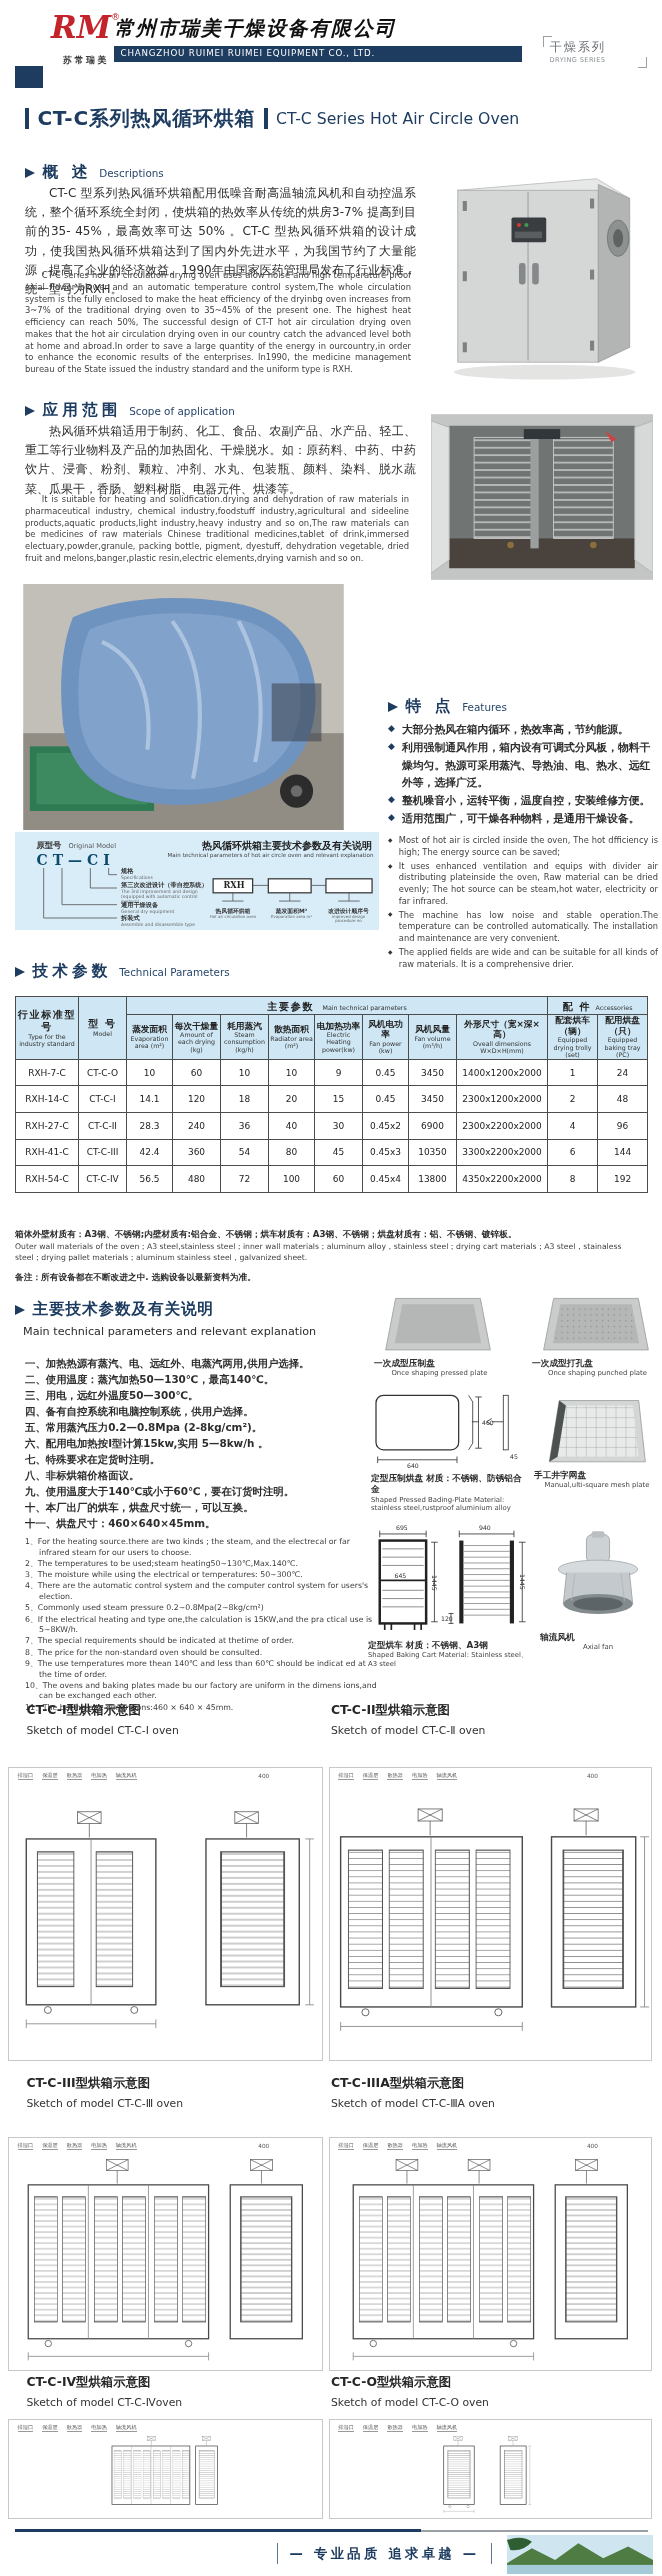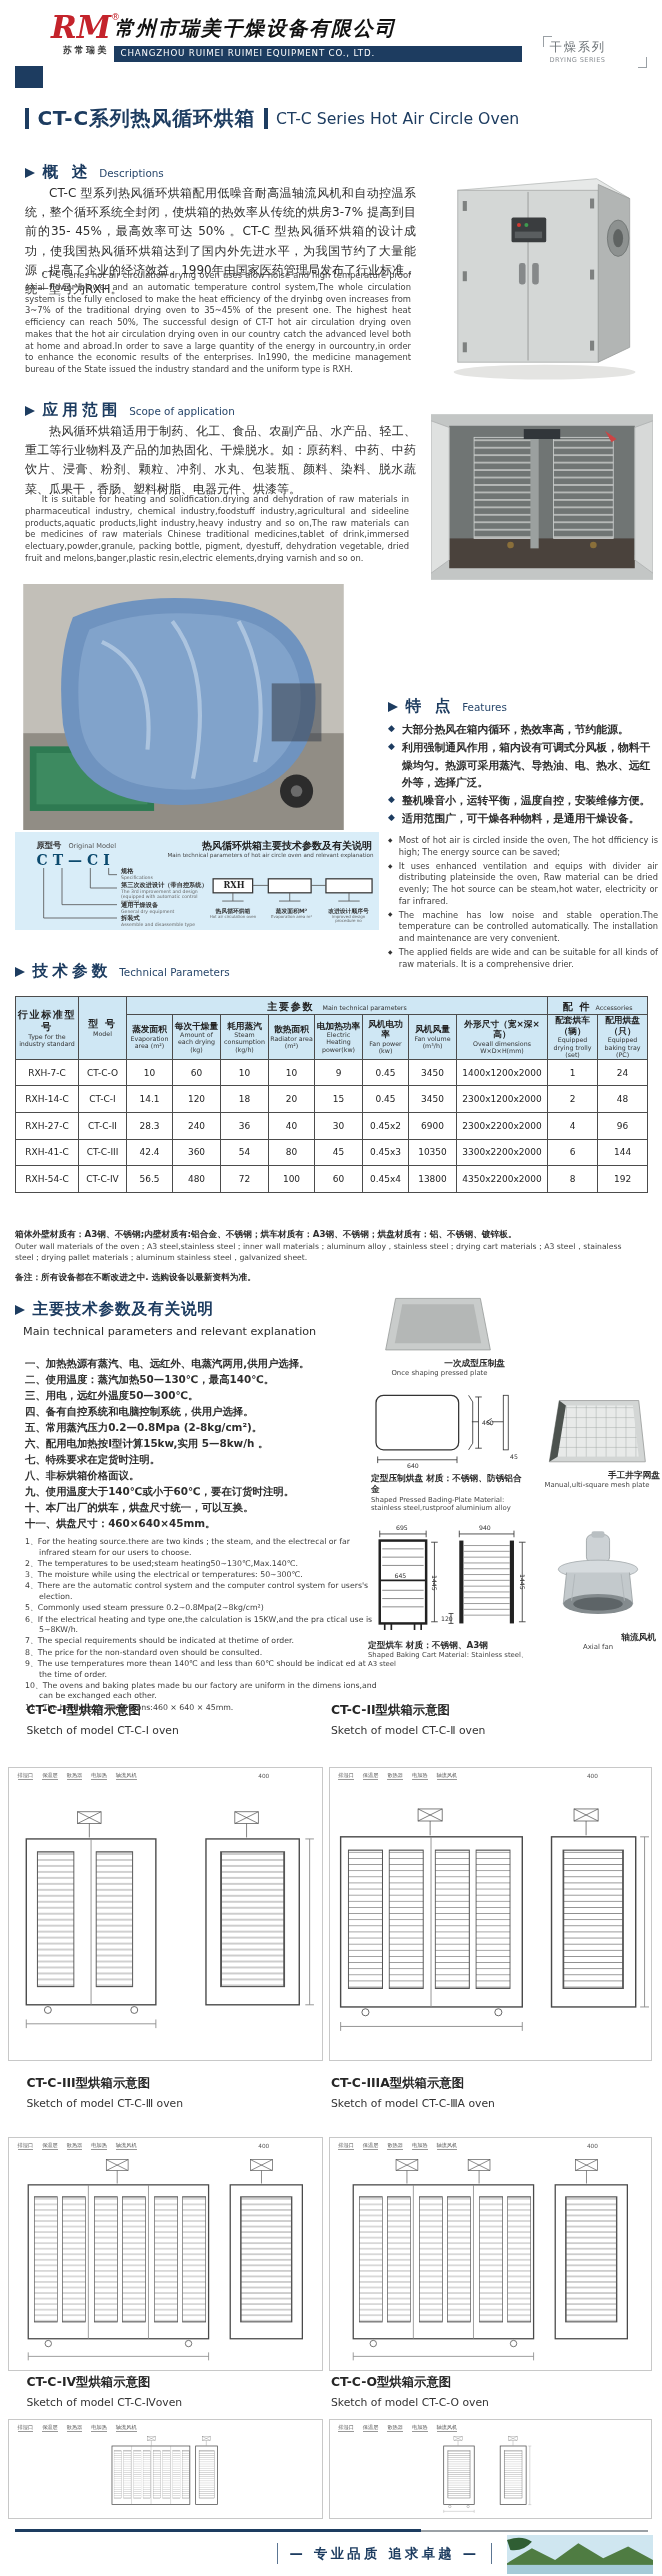--- a/index.html
+++ b/index.html
@@ -5,21 +5,21 @@
   html,body{margin:0;padding:0;background:#fff}
   .page{position:relative;width:663px;height:2576px;background:#fff;overflow:hidden;
         font-family:"DejaVu Sans","Liberation Sans",sans-serif;color:#222}
   .abs{position:absolute}
   
   .hdr-sq{left:15px;top:66px;width:28px;height:21.5px;background:#1d3c60}
   .logo{left:51px;top:11.6px;width:58px;text-align:right}
   .logo-rm{font-family:"DejaVu Serif","Liberation Serif",serif;font-style:italic;font-weight:bold;
            font-size:31px;color:#c4232b;line-height:1}
   .logo-reg{font-size:9px;color:#c4232b;vertical-align:top}
-  .logo-sub{font-size:9px;font-weight:bold;color:#3a3a3a;letter-spacing:2.5px;margin-top:1px}
+  .logo-sub{font-size:9px;font-weight:bold;color:#3a3a3a;letter-spacing:2.5px;margin-top:11px}
   .company-cn{left:114px;top:15px;font-family:"DejaVu Serif","Liberation Serif",serif;
               font-style:italic;font-weight:bold;font-size:20px;color:#111;letter-spacing:1.7px}
   .company-bar{left:114px;top:46px;width:408px;height:15.7px;background:#1d3c60;color:#fff;
                font-size:8.7px;letter-spacing:0.8px;line-height:15.7px;padding-left:6.6px;box-sizing:border-box}
   .series{left:543px;top:36px;width:91px;padding:3.3px 6.6px;color:#8a8f94}
   .series:before{content:"";position:absolute;left:0;top:0;width:8.3px;height:10px;border-left:1.7px solid #9aa0a5;border-top:1.7px solid #9aa0a5}
   .series:after{content:"";position:absolute;right:0;bottom:0;width:8.3px;height:10px;border-right:1.7px solid #9aa0a5;border-bottom:1.7px solid #9aa0a5}
   .series-cn{font-size:12.4px;color:#6d7377;letter-spacing:1.7px}
   .series-en{font-size:6.6px;color:#8a8f94;letter-spacing:0.4px}
   
@@ -70,21 +70,21 @@
   .grp .thc{font-size:10px;letter-spacing:1.7px}
   
   .note-cn{font-size:8.7px;font-weight:bold;color:#2e2e2e;line-height:1.45}
   .note-en{font-size:7.7px;color:#3f3f3f;line-height:1.4}
   
   .mp-sub{font-size:11.2px;color:#2b2b2b}
   .cnlist li{list-style:none;font-size:10.4px;font-weight:600;color:#2e2e2e;line-height:16px}
   .enlist li{list-style:none;font-size:7.8px;color:#3c3c3c;line-height:1.35;margin-bottom:0.8px;
              padding-left:14px;text-indent:-14px}
   
-  .gcap-cn{font-size:8.7px;font-weight:bold;color:#2e2e2e;text-align:right;line-height:1.3}
+  .gcap-cn{font-size:8.7px;font-weight:bold;color:#2e2e2e;text-align:left;line-height:1.3}
   .gcap-en{font-size:6.9px;color:#444;text-align:center;line-height:1.25}
   .gcap-l{text-align:left}
   .dim{position:absolute;font-size:6.2px;color:#333}
   
   .sk-title-cn{font-size:12.4px;font-weight:bold;color:#262626}
   .sk-title-en{font-size:10.8px;color:#333;margin-top:5px}
   .sk-box{border:0.8px solid #c8c8c8;background:#fff;position:absolute}
   .sk-labels{position:absolute;top:4.1px;left:8.3px;display:flex;gap:9px}
   .sk-labels span{font-size:5.2px;color:#555;border-bottom:0.8px solid #999;line-height:1.3}
   .sk-dim{position:absolute;top:5px;right:53px;font-size:5.8px;color:#555}
@@ -452,20 +452,29 @@
   </ul>
 
   <div class="abs" style="left:374px;top:1295px;width:131px">
     <svg width="108" height="60" viewBox="0 0 130 72" style="margin-left:10px">
       <polygon points="14,4 116,4 128,66 2,66" fill="#c9cccb" stroke="#9a9d9c"></polygon>
       <polygon points="22,11 108,11 117,58 13,58" fill="#b4b7b6"></polygon>
     </svg>
     <div class="gcap-cn">一次成型压制盘</div>
     <div class="gcap-en">Once shaping pressed plate</div>
   </div>
+  <div class="abs" style="left:532px;top:1295px;width:131px">
+    <svg width="108" height="60" viewBox="0 0 130 72" style="margin-left:10px">
+      <polygon points="14,4 116,4 128,66 2,66" fill="#c9cccb" stroke="#9a9d9c"></polygon>
+      <polygon points="22,11 108,11 117,58 13,58" fill="#b4b7b6"></polygon>
+      <polygon points="24,13 106,13 115,56 15,56" fill="url(#dots)"></polygon>
+    </svg>
+    <div class="gcap-cn">一次成型打孔盘</div>
+    <div class="gcap-en">Once shaping punched plate</div>
+  </div>
 
   <div class="abs" style="left:371px;top:1392px;width:153px">
     <div style="position:relative;width:153px;height:81px">
       <svg width="153" height="81" viewBox="0 0 185 98">
         <rect x="6" y="4" width="100" height="66" rx="9" fill="none" stroke="#333" stroke-width="1.5"></rect>
         <path d="M118 4 l5 8 v50 l-5 8 M8 82 H104 M8 78 V86 M104 78 V86 M122 36 l8 0" stroke="#333" fill="none"></path>
         <path d="M130 6 V68 M126 6 H134 M126 68 H134" stroke="#333" fill="none"></path>
         <path d="M146 36 H160 M146 32 L140 36 L146 40" stroke="#333" fill="none"></path>
         <rect x="160" y="4" width="6" height="66" fill="none" stroke="#333"></rect>
       </svg>

